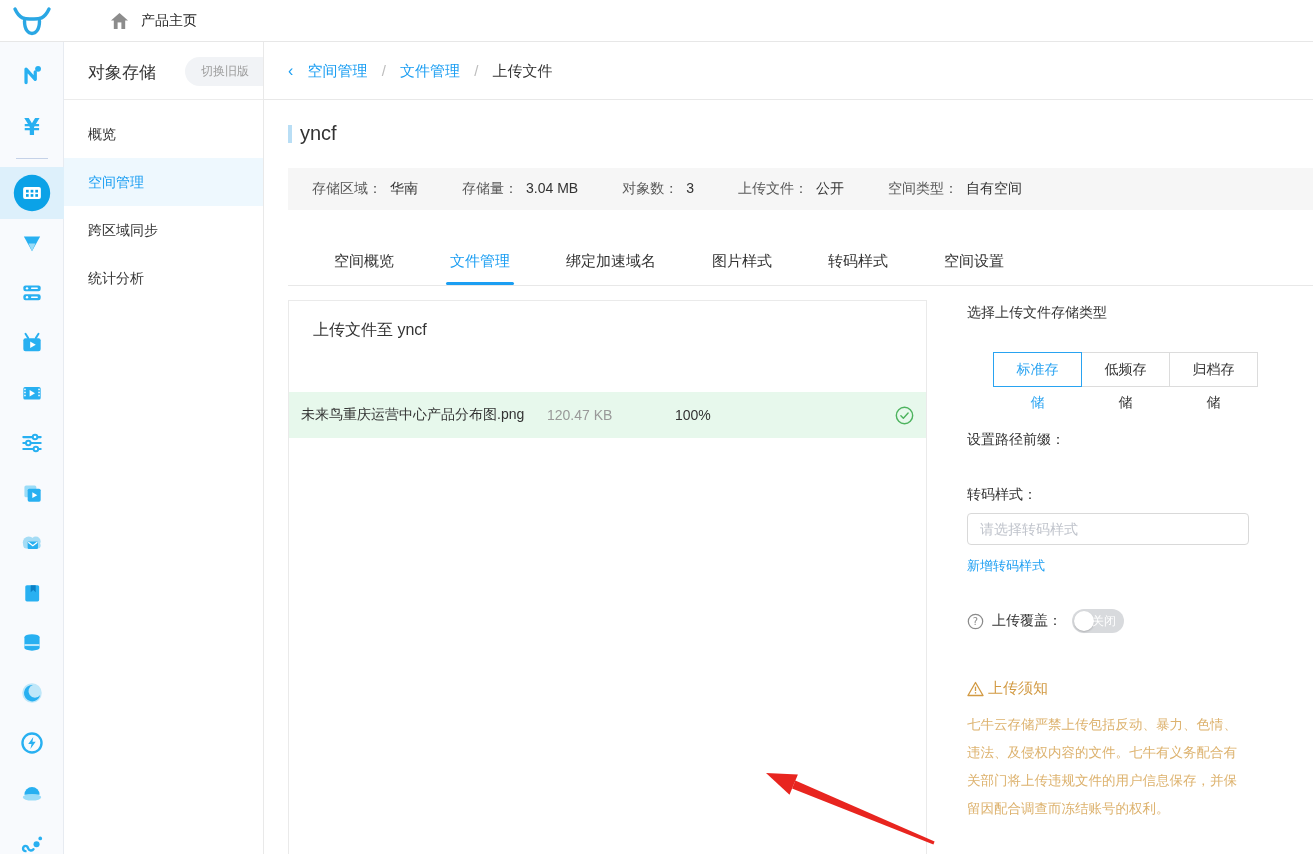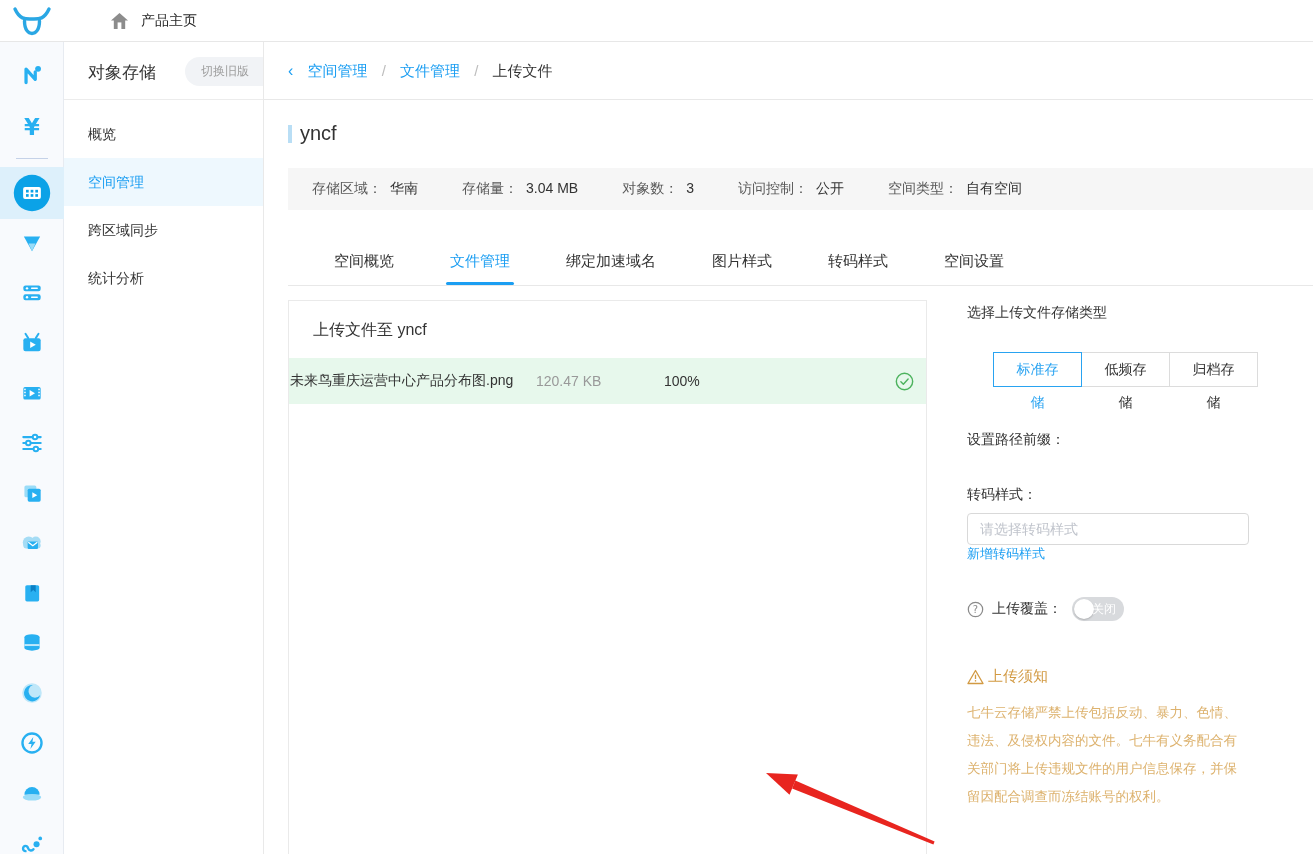--- a/index.html
+++ b/index.html
@@ -62,21 +62,21 @@
     margin:0 28px; cursor:pointer; }
   .tab.active { color:#1b9ef2; }
   .tab.active::after { content:""; position:absolute; left:-4px; right:-4px; bottom:0;
     height:3px; background:#1b9ef2; border-radius:2px; }
 
   
   .panel { position:absolute; left:24px; top:258px; width:639px; height:611px;
     border:1px solid #eaeaea; background:#fff; }
   .panel-title { height:57px; line-height:57px; padding-left:24px; font-size:16px; color:#333; }
   .file-row { height:46px; background:#e7f8ec; display:grid;
-    grid-template-columns:246px 128px 1fr 44px; align-items:center; padding-left:1px; font-size:14px; }
+    grid-template-columns:246px 128px 1fr 44px; align-items:center; padding-left:12px; font-size:14px;margin-top:34px; }
   .f-name { color:#333; white-space:nowrap; overflow:hidden; }
   .f-size { color:#999; }
   .f-prog { color:#333; }
   .f-st { display:flex; justify-content:center; }
   .panel-footer { position:absolute; left:0; bottom:0; width:100%; height:30px;
     background:#404040; display:flex; font-size:14px; }
   .pf-left { width:320px; text-align:center; line-height:30px; color:#8a8f99;
     border-right:1px solid #d6d8dc; cursor:pointer; }
   .pf-right { flex:1; text-align:center; line-height:30px; color:#3b9ff0;
     cursor:pointer; position:relative; }
@@ -91,21 +91,21 @@
   .sbtn { height:35px; line-height:33px; padding:0 16px; border:1px solid #dcdcdc;
     background:#fff; font-size:14px; color:#333; text-align:center; cursor:pointer;
     margin-left:-1px; min-width:89px; }
   .sbtn:first-child { margin-left:0; }
   .sbtn.active { border-color:#29a3f1; color:#29a3f1; position:relative; z-index:1; }
   .opt-input { width:282px; height:32px; margin-top:9px; border:1px solid #d9d9d9;
     border-radius:4px; padding:0 12px; font-size:14px; color:#333; outline:none;
     font-family:"Liberation Sans","DejaVu Sans",sans-serif; }
   .opt-input::placeholder { color:#c0c4cc; }
   .mt44 { margin-top:44px; } .mt37 { margin-top:37px; }
-  .add-link { display:inline-block; color:#1b9ef2; font-size:13px; cursor:pointer; }
+  .add-link { display:inline-block; margin-top:12px; color:#1b9ef2; font-size:13px; cursor:pointer; }
   .ovw-row { display:flex; align-items:center; margin-top:34px; }
   .ovw-row .lb { margin:0 10px 0 8px; color:#333; }
   .toggle { position:relative; width:52px; height:24px; background:#d8dadd;
     border-radius:12px; cursor:pointer; }
   .toggle .knob { position:absolute; left:2px; top:2px; width:20px; height:20px;
     background:#fff; border-radius:50%; box-shadow:0 1px 2px rgba(0,0,0,.2); }
   .toggle .t-txt { position:absolute; right:8px; top:0; line-height:24px;
     color:#fff; font-size:12px; }
   .notice-title { display:flex; align-items:center; margin-top:46px;
     color:#d29a43; font-size:15px; }
@@ -290,21 +290,21 @@
 
     <div class="title-row">
       <span class="title-marker"></span>
       <span class="page-title">yncf</span>
     </div>
 
     <div class="info-strip">
       <span class="info-pair"><span class="lb">存储区域：</span><span class="vl">华南</span></span>
       <span class="info-pair"><span class="lb">存储量：</span><span class="vl">3.04 MB</span></span>
       <span class="info-pair"><span class="lb">对象数：</span><span class="vl">3</span></span>
-      <span class="info-pair"><span class="lb">访问控制：</span><span class="vl">公开</span></span>
+      <span class="info-pair"><span class="lb">上传文件：</span><span class="vl">公开</span></span>
       <span class="info-pair"><span class="lb">空间类型：</span><span class="vl">自有空间</span></span>
     </div>
 
     <div class="tabs">
       <div class="tab">空间概览</div>
       <div class="tab active">文件管理</div>
       <div class="tab">绑定加速域名</div>
       <div class="tab">图片样式</div>
       <div class="tab">转码样式</div>
       <div class="tab">空间设置</div>

